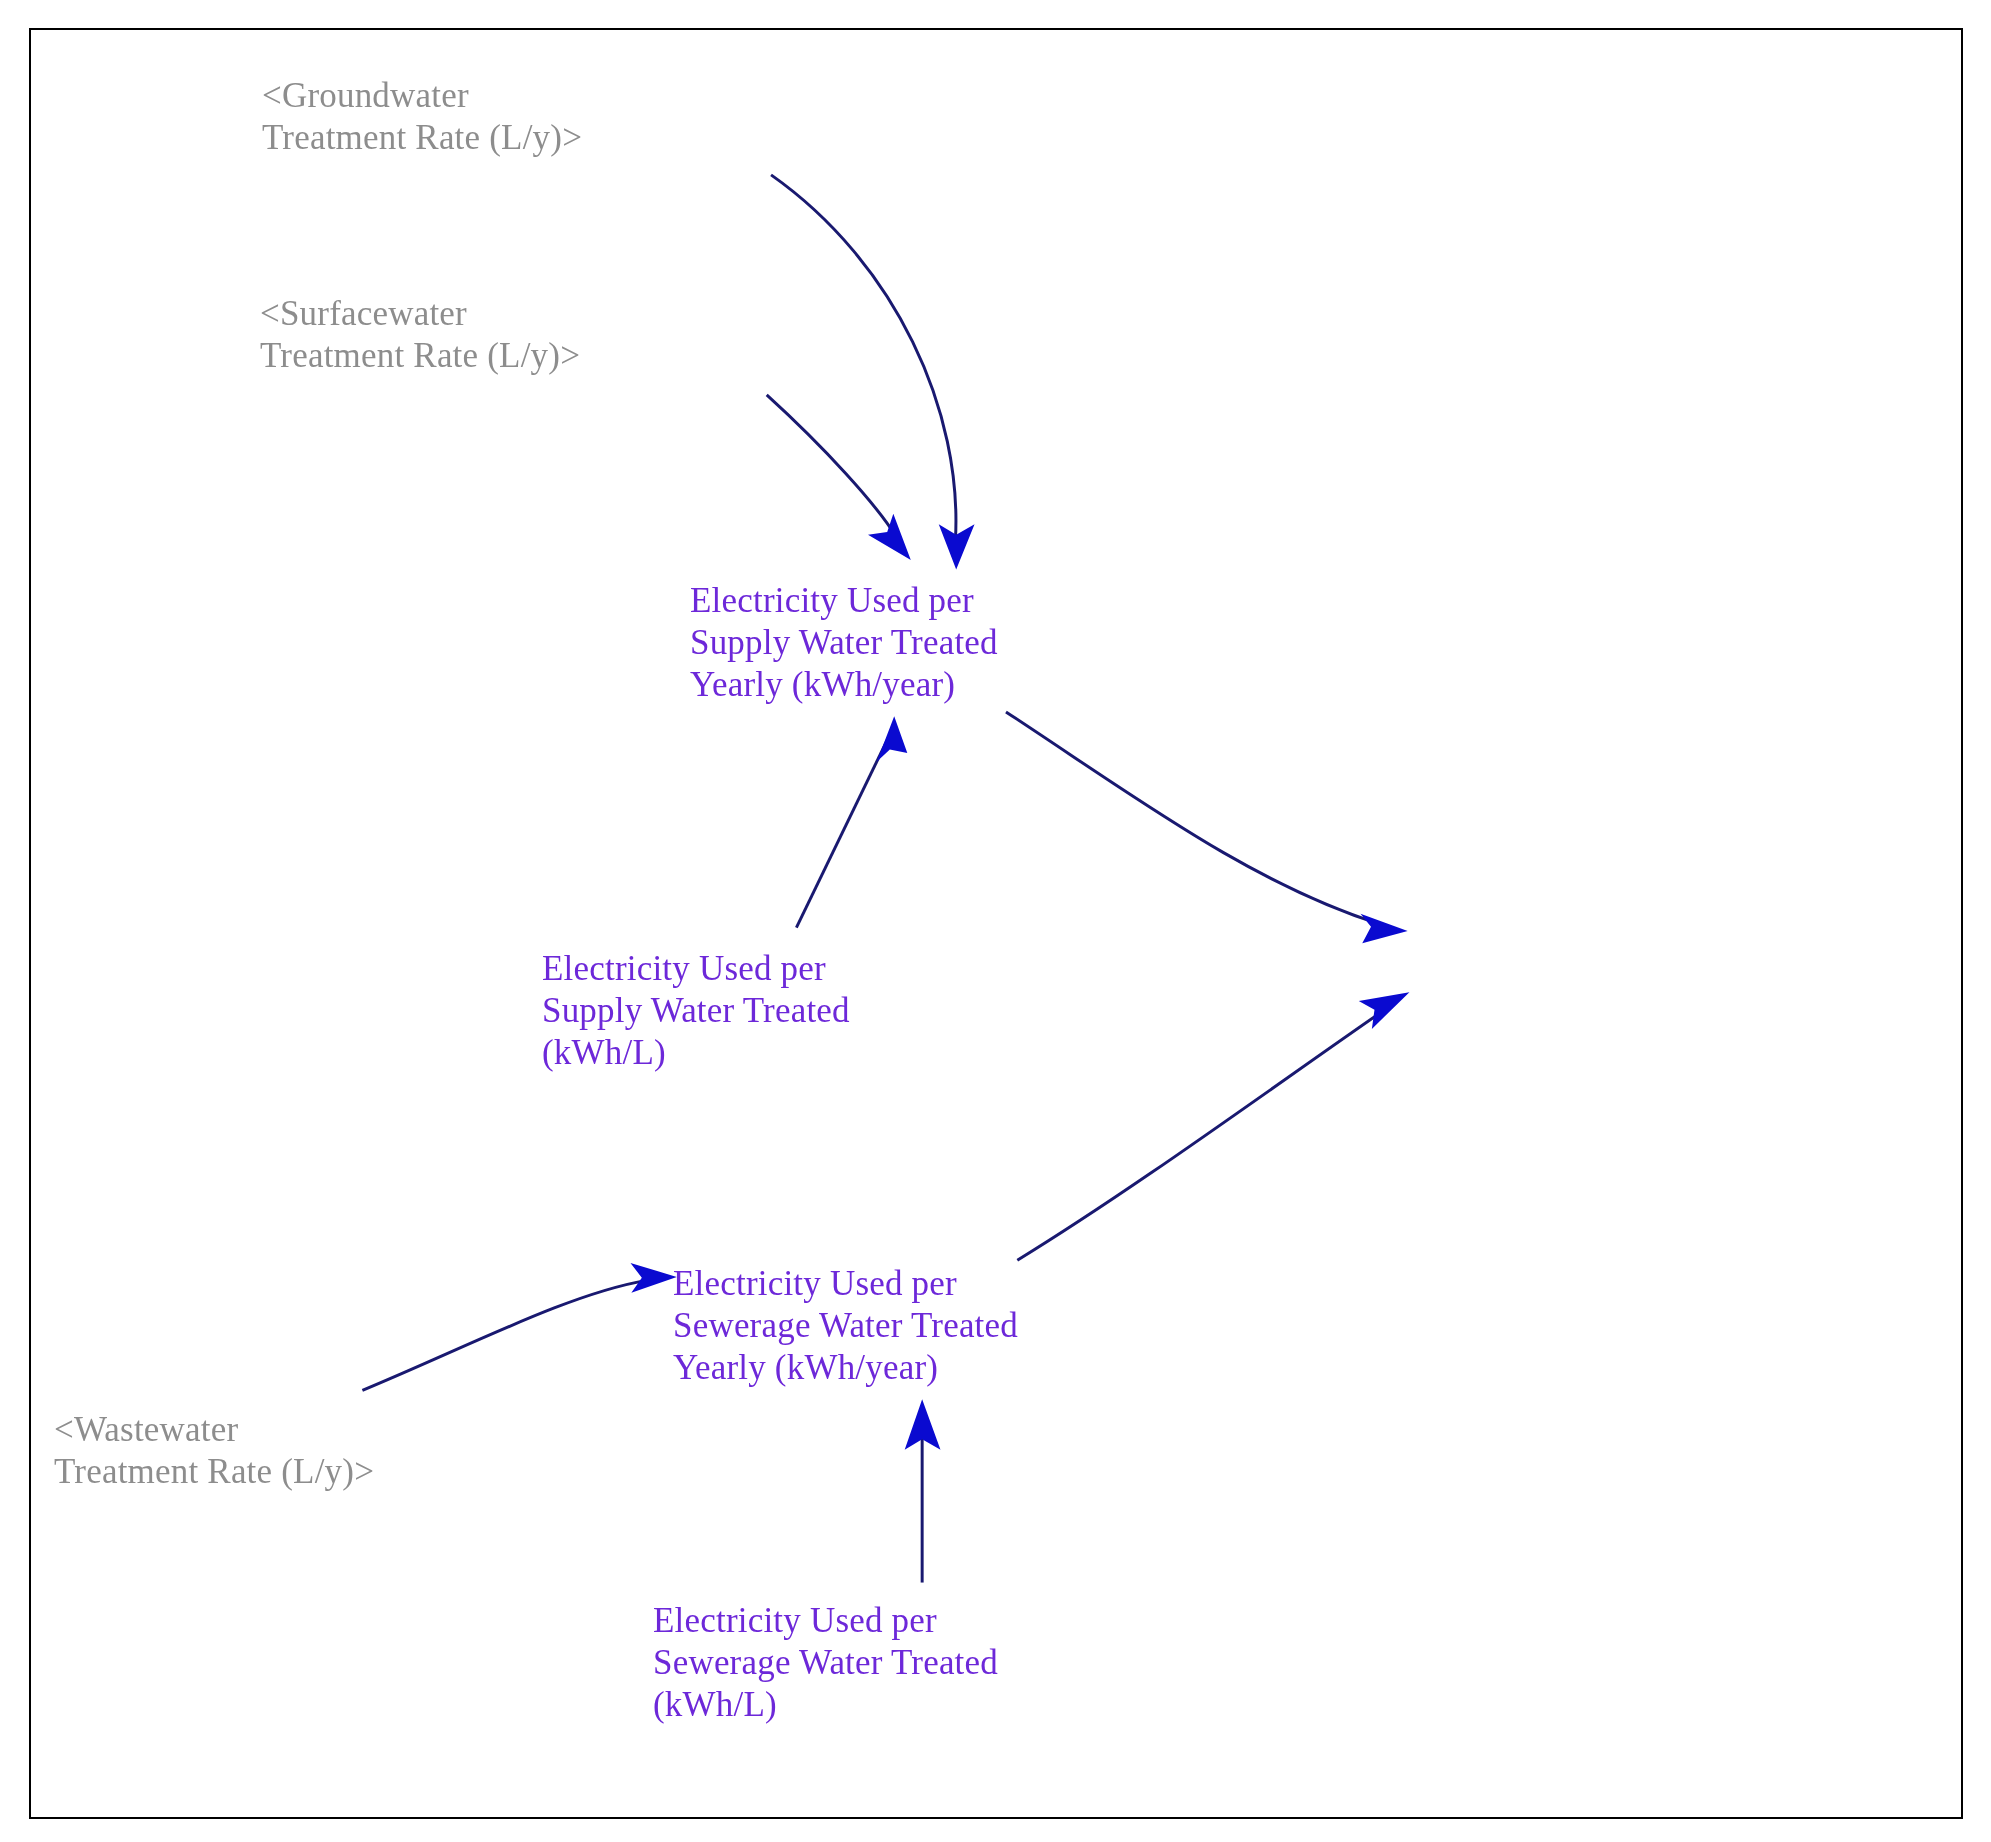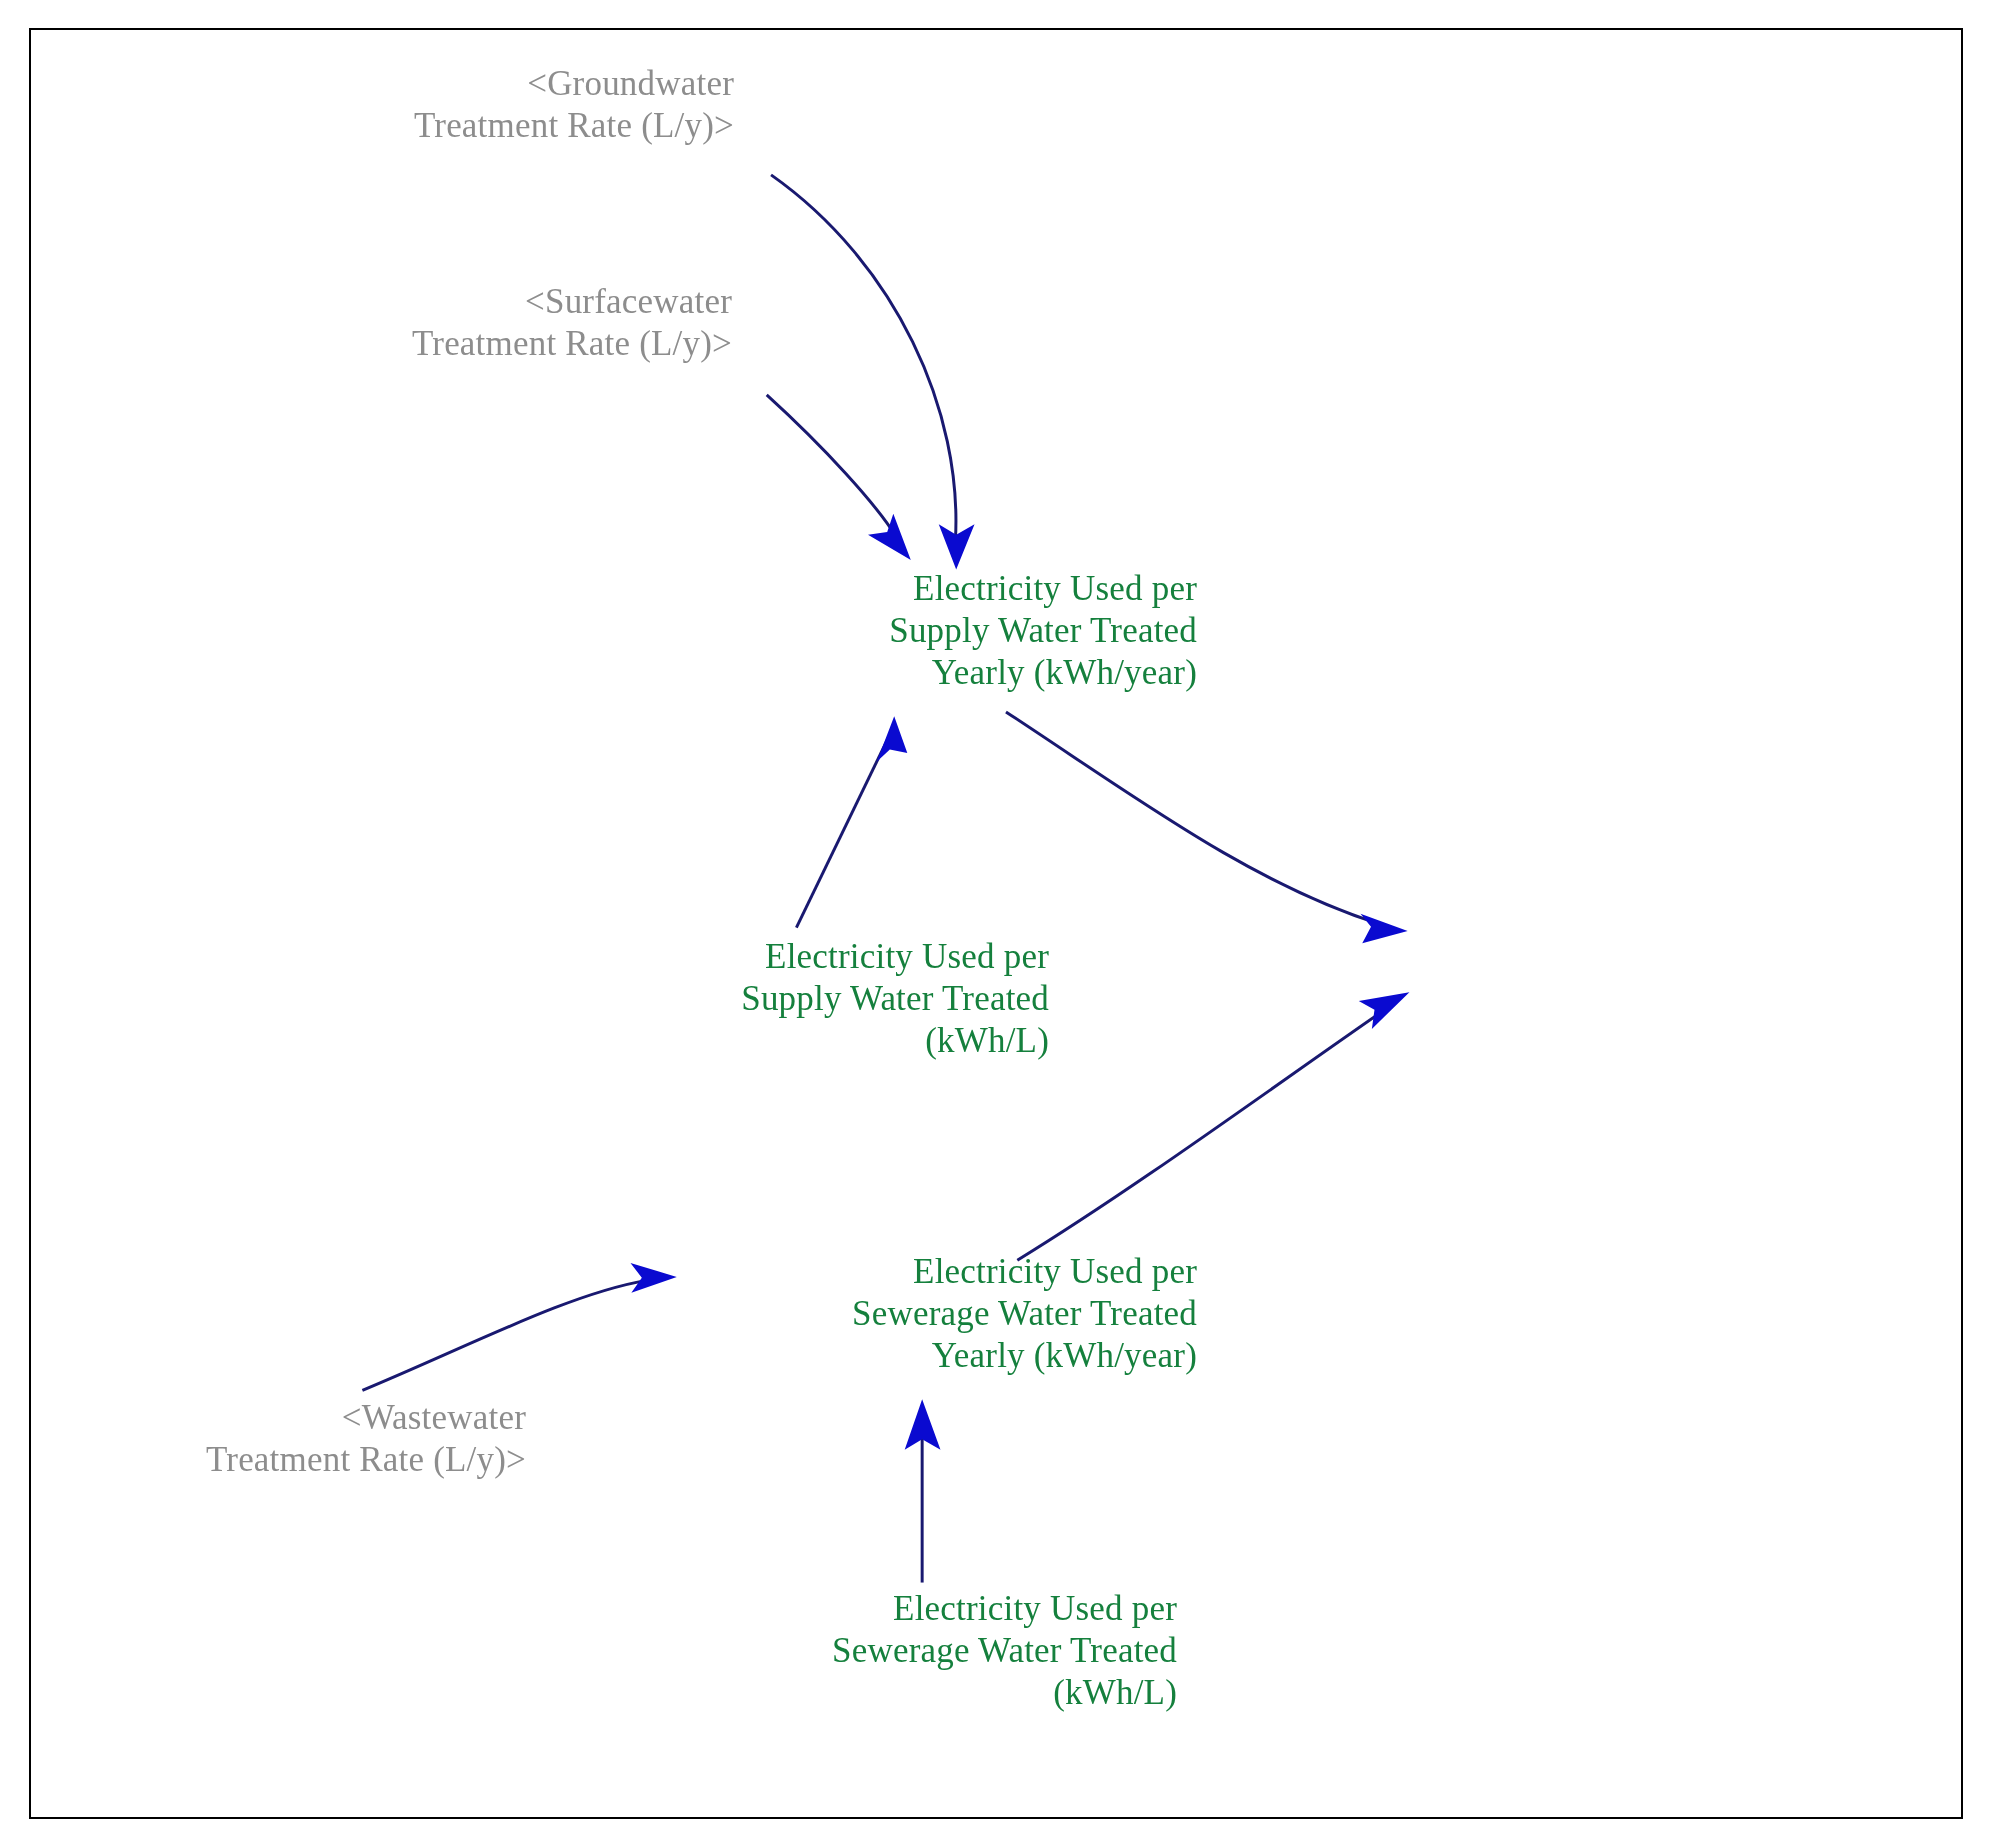--- a/index.html
+++ b/index.html
@@ -28,27 +28,28 @@
   #arrow-layer {
     position: absolute;
     left: 0;
     top: 0;
     width: 1991px;
     height: 1843px;
     pointer-events: none;
   }
   .node {
     position: absolute;
-    text-align: right;
+    text-align: left;
     line-height: 1.20;
     white-space: pre-line;
     letter-spacing: 0.2px;
+    margin-top: 12px;
   }
   .node-var {
-    color: #15803d;
+    color: #6d28d9;
     font-size: 35px;
   }
   .node-shadow {
     color: #8d8d8d;
     font-size: 35px;
   }
   .edge-line {
     fill: none;
     stroke: #191970;
     stroke-width: 3.4;

